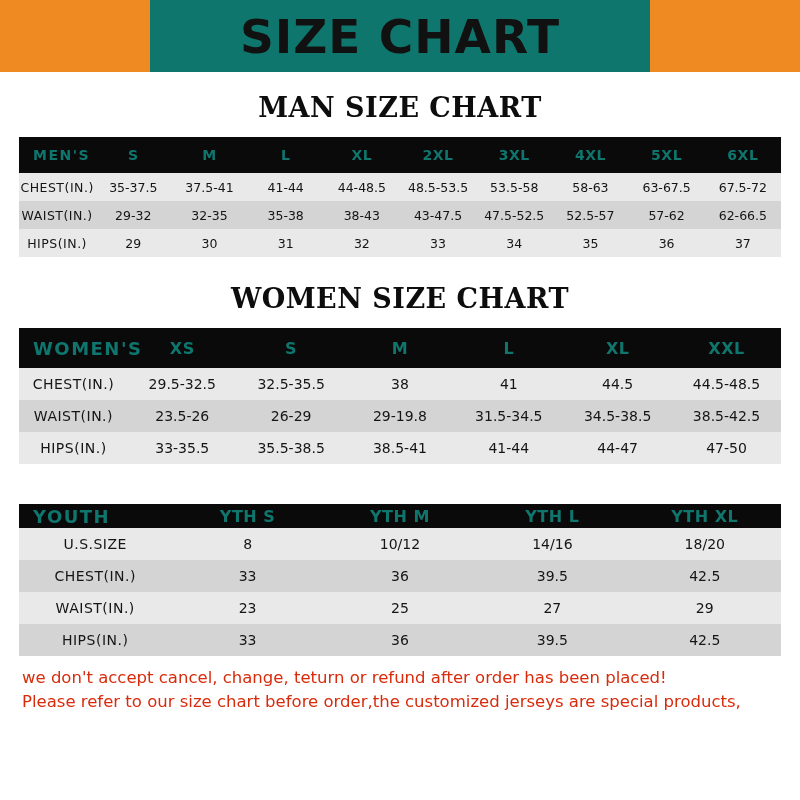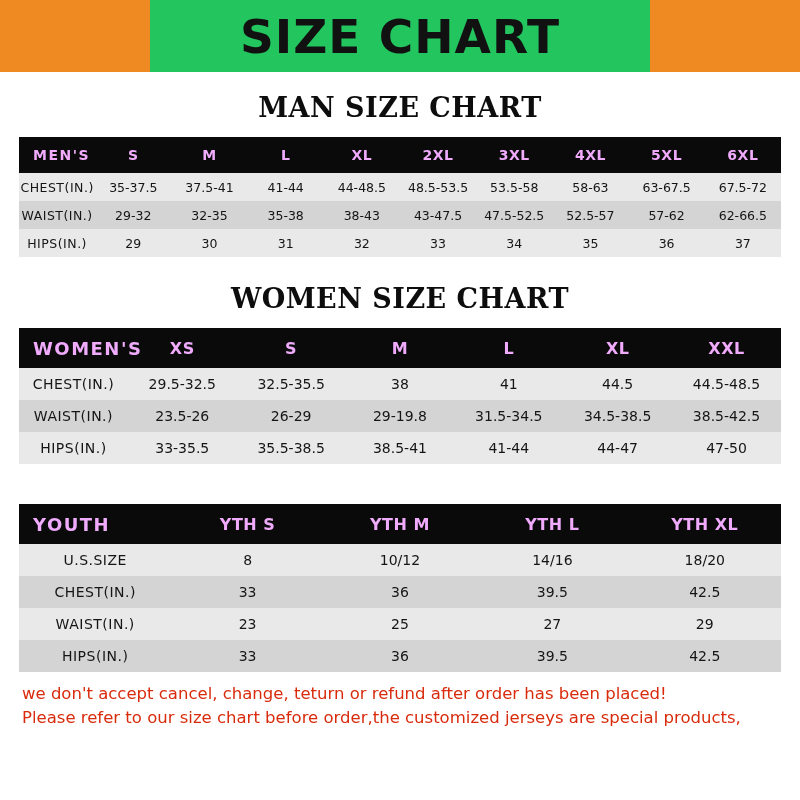--- a/index.html
+++ b/index.html
@@ -19,21 +19,21 @@
     height: 800px;
     background: #ffffff;
     box-sizing: border-box;
     display: flex;
     flex-direction: column;
   }
   
   .banner {
     position: relative;
     height: 72px;
-    background: #22c55e;
+    background: #0f766e;
     display: flex;
     align-items: center;
     justify-content: center;
     flex: 0 0 auto;
   }
   .banner-left, .banner-right {
     position: absolute;
     top: 0;
     height: 72px;
     width: 150px;
@@ -70,21 +70,21 @@
     table-layout: fixed;
   }
   table td, table th {
     text-align: center;
     font-family: "DejaVu Sans", sans-serif;
     font-weight: normal;
     padding: 0;
   }
   thead th {
     background: #0a0a0a;
-    color: #f0abfc;
+    color: #0f766e;
     font-weight: bold;
     font-size: 15px;
     height: 34px;
     letter-spacing: 0.5px;
   }
   thead th.rowlabel {
     text-align: left;
     padding-left: 14px;
     font-size: 17px;
     letter-spacing: 1.5px;
@@ -104,21 +104,21 @@
   
   .men thead th { font-size: 14px; height: 36px; }
   .men tbody td { height: 28px; font-size: 12.5px; }
 
   
   .women thead th { font-size: 16px; height: 40px; margin-left: 28px; }
   .women tbody td { height: 32px; font-size: 14px; }
   .women thead th.rowlabel { font-size: 18px; }
 
   
-  .youth thead th { font-size: 16px; height: 40px; }
+  .youth thead th { font-size: 16px; height: 24px; }
   .youth tbody td { height: 32px; font-size: 14px; }
   .youth thead th.rowlabel { font-size: 18px; }
 
   
   .footer-note {
     padding: 10px 22px 0 22px;
     color: #d92b0c;
     font-family: "DejaVu Sans", sans-serif;
     font-size: 16.5px;
     line-height: 1.45;

